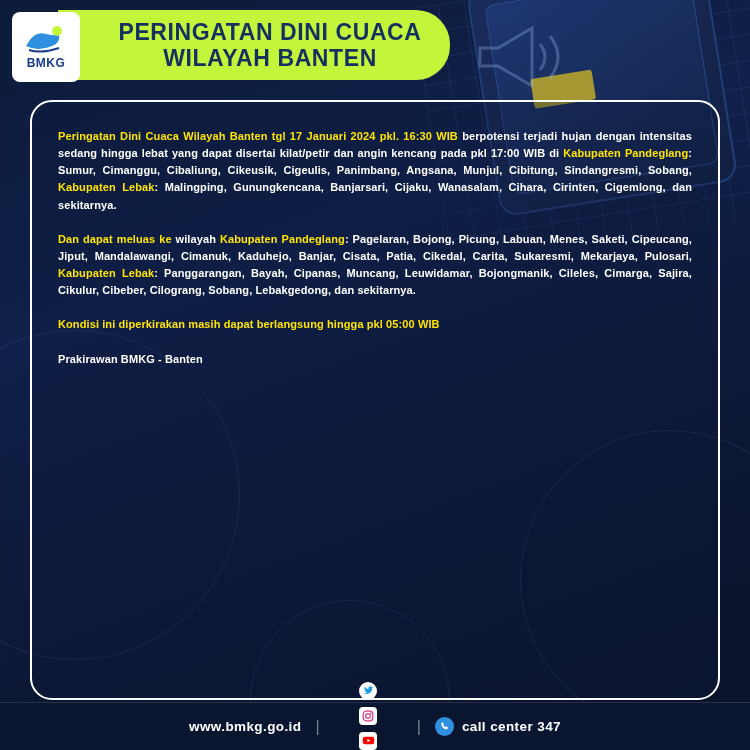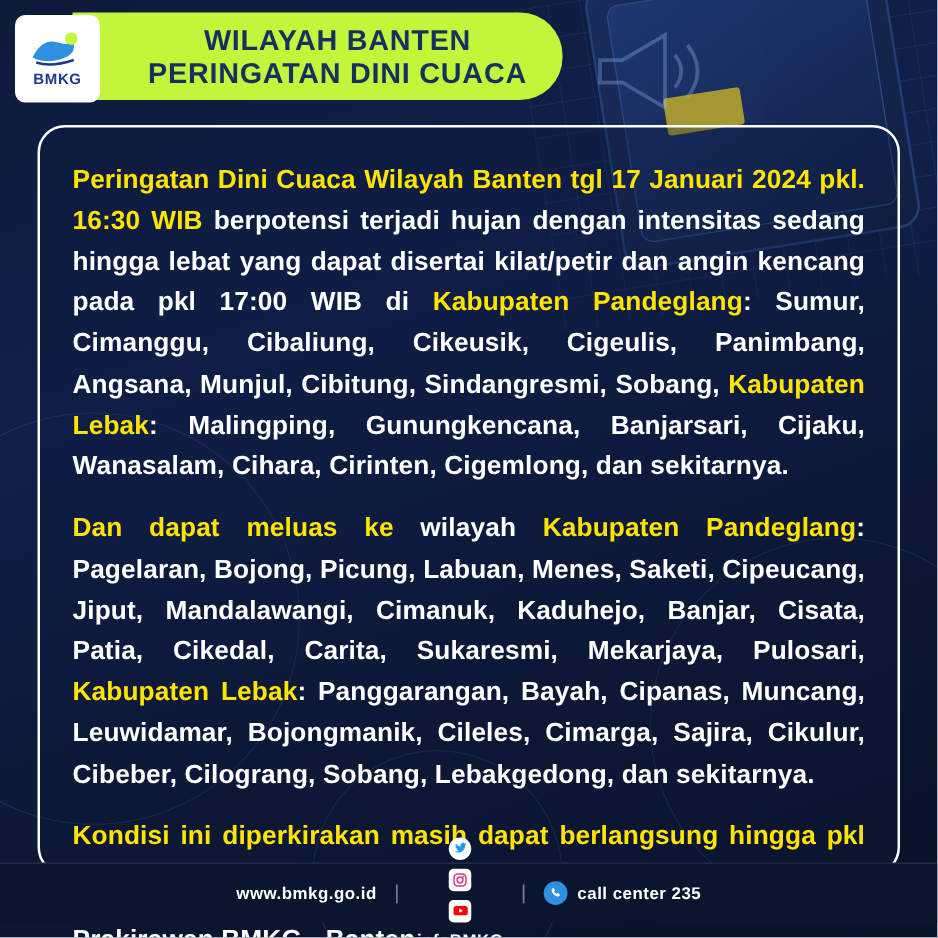--- a/index.html
+++ b/index.html
@@ -145,36 +145,36 @@
     top: 100px;
     width: 690px;
     height: 600px;
     border: 2px solid #ffffff;
     border-radius: 22px;
     background: rgba(12,26,58,0.30);
     padding: 26px 26px 20px 26px;
   }
   .para {
     color: #ffffff;
-    font-size: 21px;
+    font-size: 11px;
     line-height: 1.56;
     text-align: justify;
     font-weight: bold;
     margin: 0 0 17px 0;
     letter-spacing: .1px;
   }
   .para:last-child { margin-bottom: 0; }
   .hl { color: #ffe400; }
   .p-sign { }
 
   
   .footer {
     position: absolute;
     left: 0;
-    bottom: 12px;
+    bottom: 0;
     width: 750px;
     height: 48px;
     background: #0a1530;
     border-top: 1px solid rgba(255,255,255,.12);
     display: flex;
     align-items: center;
     justify-content: center;
     gap: 14px;
   }
   .footer-text {
@@ -231,22 +231,22 @@
     <path d="M10 30 L10 48 L28 48 L62 68 L62 10 L28 30 Z" fill="none" stroke="#9fc4ff" stroke-width="3"></path>
     <path d="M70 26 q10 13 0 26" fill="none" stroke="#9fc4ff" stroke-width="3"></path>
     <path d="M80 18 q16 21 0 42" fill="none" stroke="#9fc4ff" stroke-width="3"></path>
   </svg>
   <div class="bg-circ c1"></div>
   <div class="bg-circ c2"></div>
   <div class="bg-circ c3"></div>
 
   <div class="header">
     <div class="title-banner">
+      <div class="title-line">PERINGATAN DINI CUACA</div>
       <div class="title-line">WILAYAH BANTEN</div>
-      <div class="title-line">PERINGATAN DINI CUACA</div>
     </div>
     <div class="logo">
       <div class="logo-mark">
         <svg viewBox="0 0 46 30" width="46" height="30">
           <path d="M3 22 q8 -16 20 -12 q10 3 12 -2 q4 10 -6 14 q-14 6 -26 0 Z" fill="#2f8fe0"></path>
           <path d="M6 26 q12 4 30 -2" stroke="#1b3b8f" stroke-width="2" fill="none"></path>
           <circle cx="34" cy="7" r="5" fill="#c3f53b"></circle>
         </svg>
       </div>
       <div class="logo-text">BMKG</div>
@@ -292,17 +292,17 @@
       </span>
       <span class="footer-text">infoBMKG</span>
     </span>
     <span class="divider">|</span>
     <span class="cc">
       <span class="phone-circle">
         <svg viewBox="0 0 16 16" width="11" height="11">
             <path d="M4.2 2.3c.5-.5 1.2-.4 1.6.1l1.1 1.5c.3.5.2 1-.2 1.4l-.6.6c.6 1.3 1.7 2.4 3 3l.6-.6c.4-.4.9-.5 1.4-.2l1.5 1.1c.5.4.6 1.1.1 1.6l-.8.8c-.5.5-1.2.6-1.9.4-3.3-1-5.7-3.4-6.7-6.7-.2-.7-.1-1.4.4-1.9l.5-.6z" fill="#ffffff"></path>
           </svg>
       </span>
-      <span class="footer-text">call center 235</span>
+      <span class="footer-text">call center 347</span>
     </span>
   </div>
 
 </div>
 
 </body></html>

